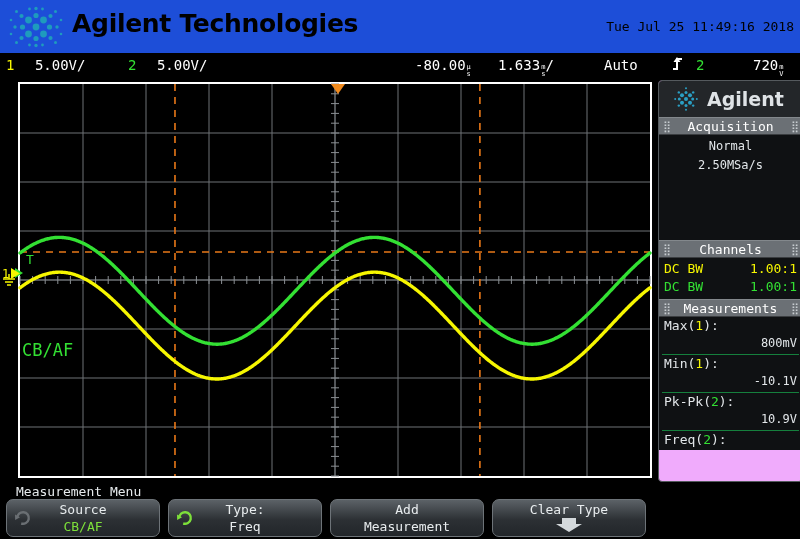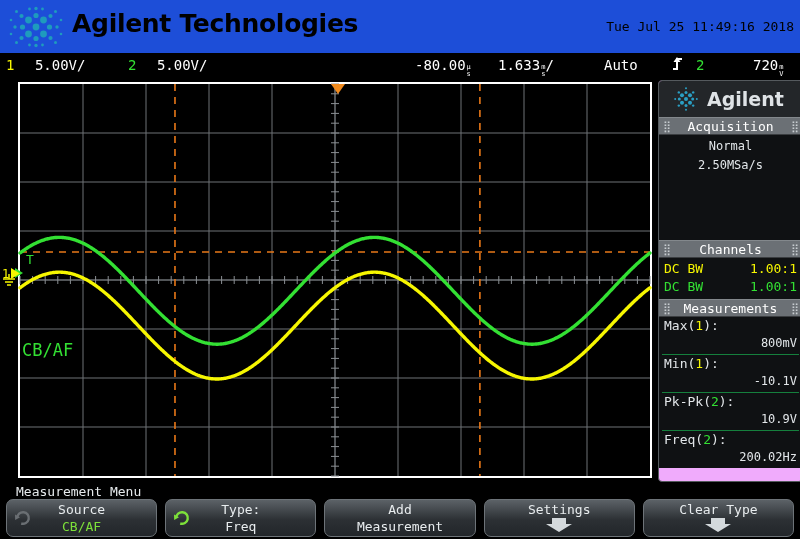--- a/index.html
+++ b/index.html
@@ -523,21 +523,20 @@
         <div class="meas-block">
           <div class="meas-label"><span>Min(</span><span style="color: rgb(246, 246, 0);">1</span><span>):</span></div>
           <div class="meas-val">-10.1V</div>
         </div>
         <div class="meas-block">
           <div class="meas-label"><span>Pk-Pk(</span><span style="color: rgb(51, 224, 51);">2</span><span>):</span></div>
           <div class="meas-val">10.9V</div>
         </div>
         <div class="meas-block" style="border-bottom: none;">
           <div class="meas-label"><span>Freq(</span><span style="color: rgb(51, 224, 51);">2</span><span>):</span></div>
-          <div class="meas-val">200.02Hz</div>
         </div>
       </div>
   </div>
 
   <div id="menu-title">Measurement Menu</div>
   <div id="menu-row">
       <div class="mbtn">
         <div class="knob"><svg width="18" height="18" viewBox="0 0 18 18">
             <path d="M3.2 9 a5.8 5.8 0 1 1 4 5.5" stroke="#6a6f73" stroke-width="2.4" fill="none"></path>
             <path d="M1 5.6 L6 8.2 L1.2 11 Z" fill="#6a6f73"></path>
@@ -551,26 +550,20 @@
             <path d="M1 5.6 L6 8.2 L1.2 11 Z" fill="#7de03a"></path>
           </svg></div>
         <div class="l1">Type:</div>
         <div class="l2">Freq</div>
       </div>
       <div class="mbtn">
         <div class="l1">Add</div>
         <div class="l2">Measurement</div>
       </div>
       <div class="mbtn">
-        <div class="l1">Settings</div>
-        <div class="dn"><svg width="34" height="15" viewBox="0 0 34 15">
-            <path d="M10 0 L24 0 L24 6 L30 6 L17 14 L4 6 L10 6 Z" fill="#d4d9dc"></path>
-          </svg></div>
-      </div>
-      <div class="mbtn">
         <div class="l1">Clear Type</div>
         <div class="dn"><svg width="34" height="15" viewBox="0 0 34 15">
             <path d="M10 0 L24 0 L24 6 L30 6 L17 14 L4 6 L10 6 Z" fill="#d4d9dc"></path>
           </svg></div>
       </div>
     </div>
 
 </div>
 
 </body></html>

